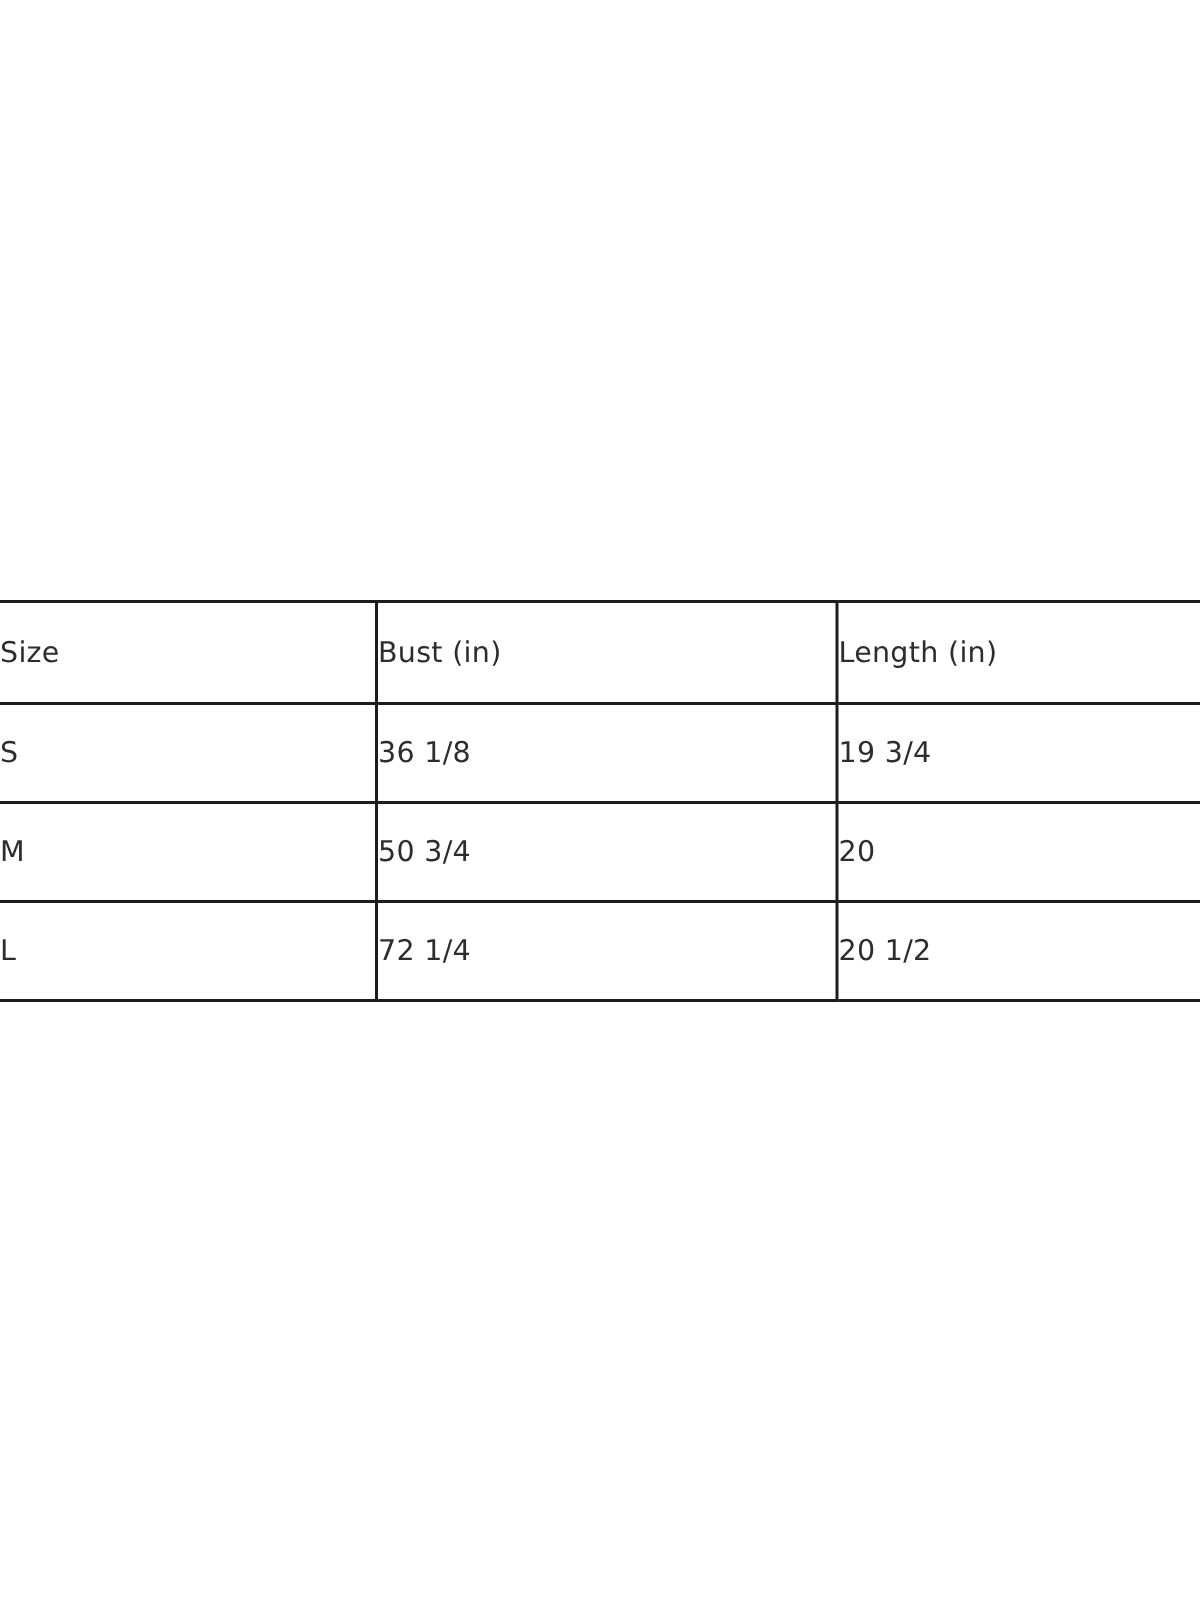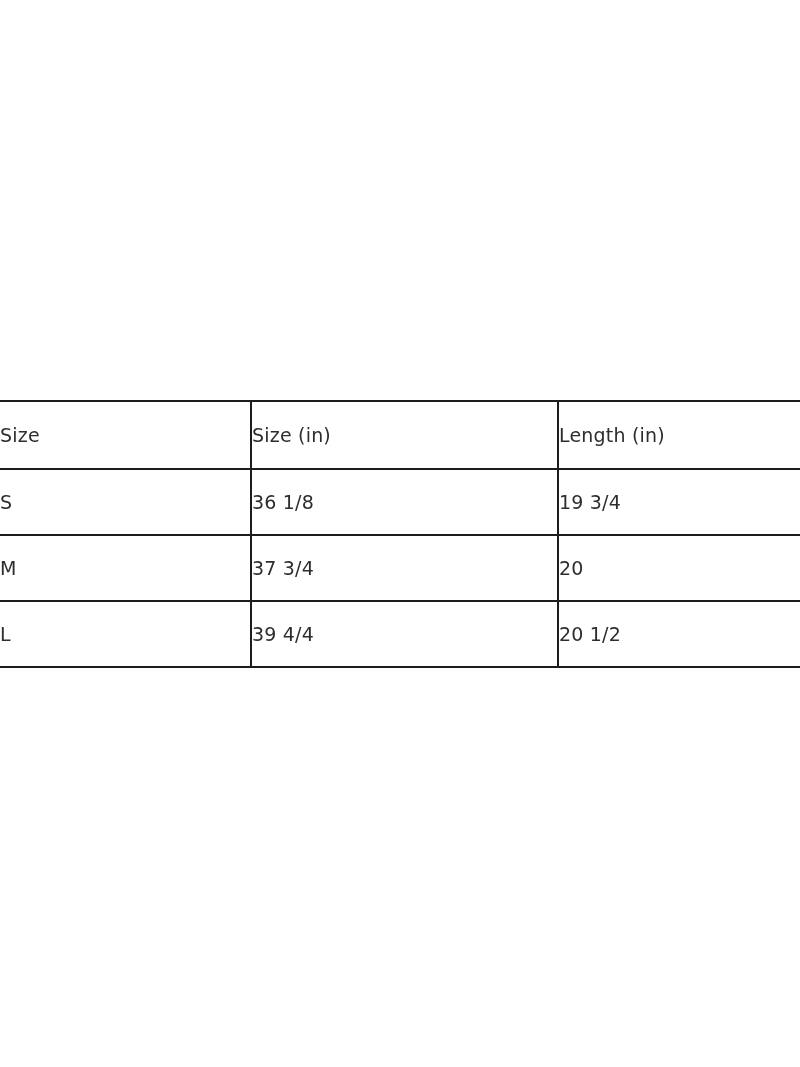--- a/index.html
+++ b/index.html
@@ -58,35 +58,35 @@
 </head>
 <body>
 
 <div class="page">
 
   <div class="size-table-wrap">
     <table class="size-table">
       <tbody>
         <tr>
           <td class="col-size">Size</td>
-          <td class="col-bust">Size (in)</td>
+          <td class="col-bust">Bust (in)</td>
           <td class="col-length">Length (in)</td>
         </tr>
         <tr>
           <td class="col-size">S</td>
           <td class="col-bust">36 1/8</td>
           <td class="col-length">19 3/4</td>
         </tr>
         <tr>
           <td class="col-size">M</td>
-          <td class="col-bust">37 3/4</td>
+          <td class="col-bust">50 3/4</td>
           <td class="col-length">20</td>
         </tr>
         <tr>
           <td class="col-size">L</td>
-          <td class="col-bust">39 4/4</td>
+          <td class="col-bust">72 1/4</td>
           <td class="col-length">20 1/2</td>
         </tr>
       </tbody>
     </table>
   </div>
 
 </div>
 
 </body></html>

